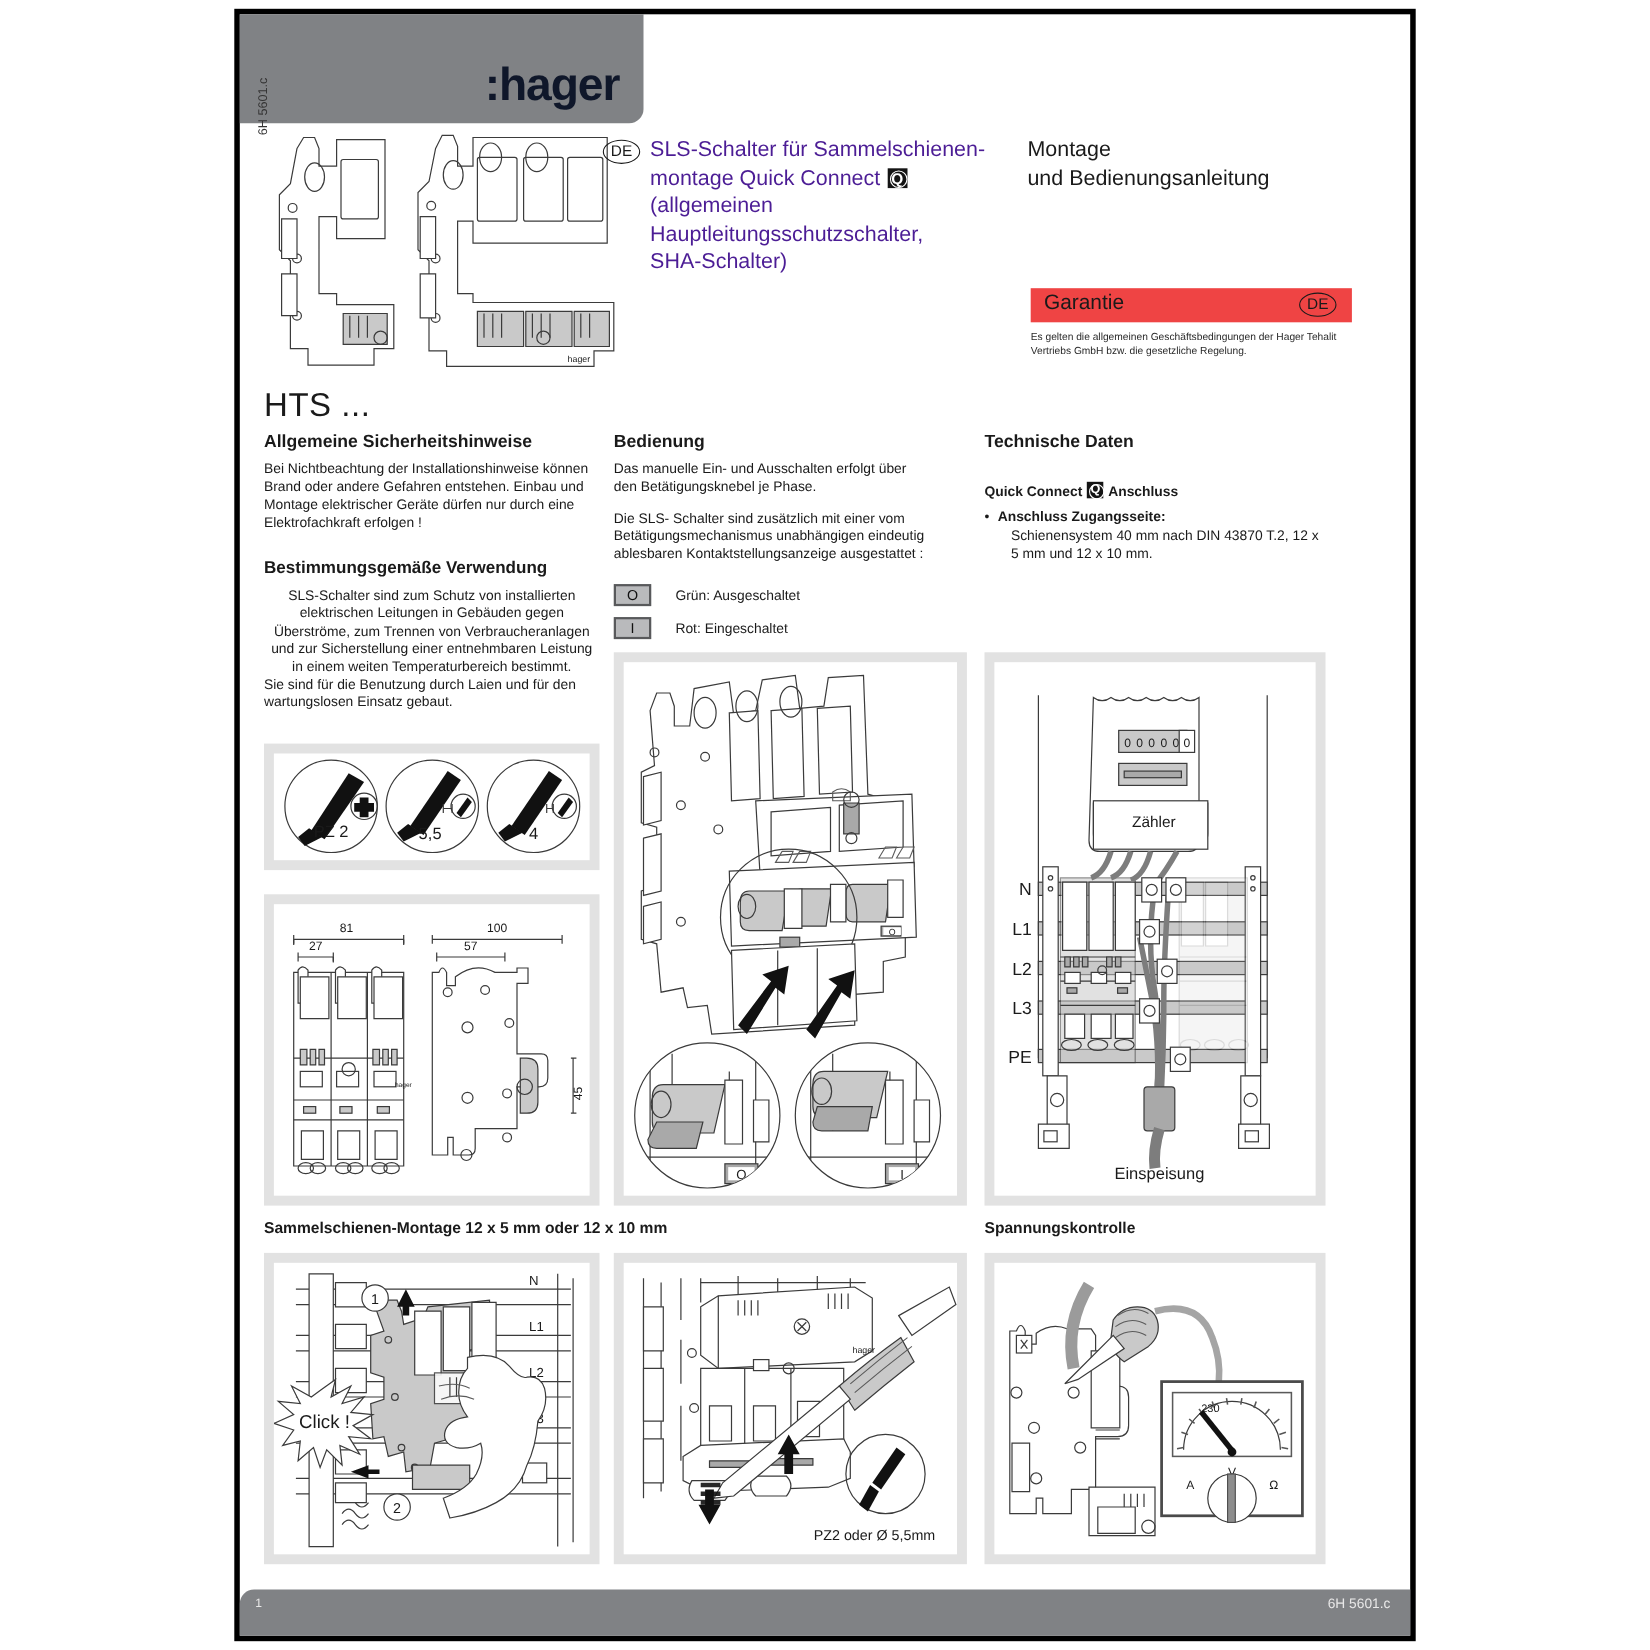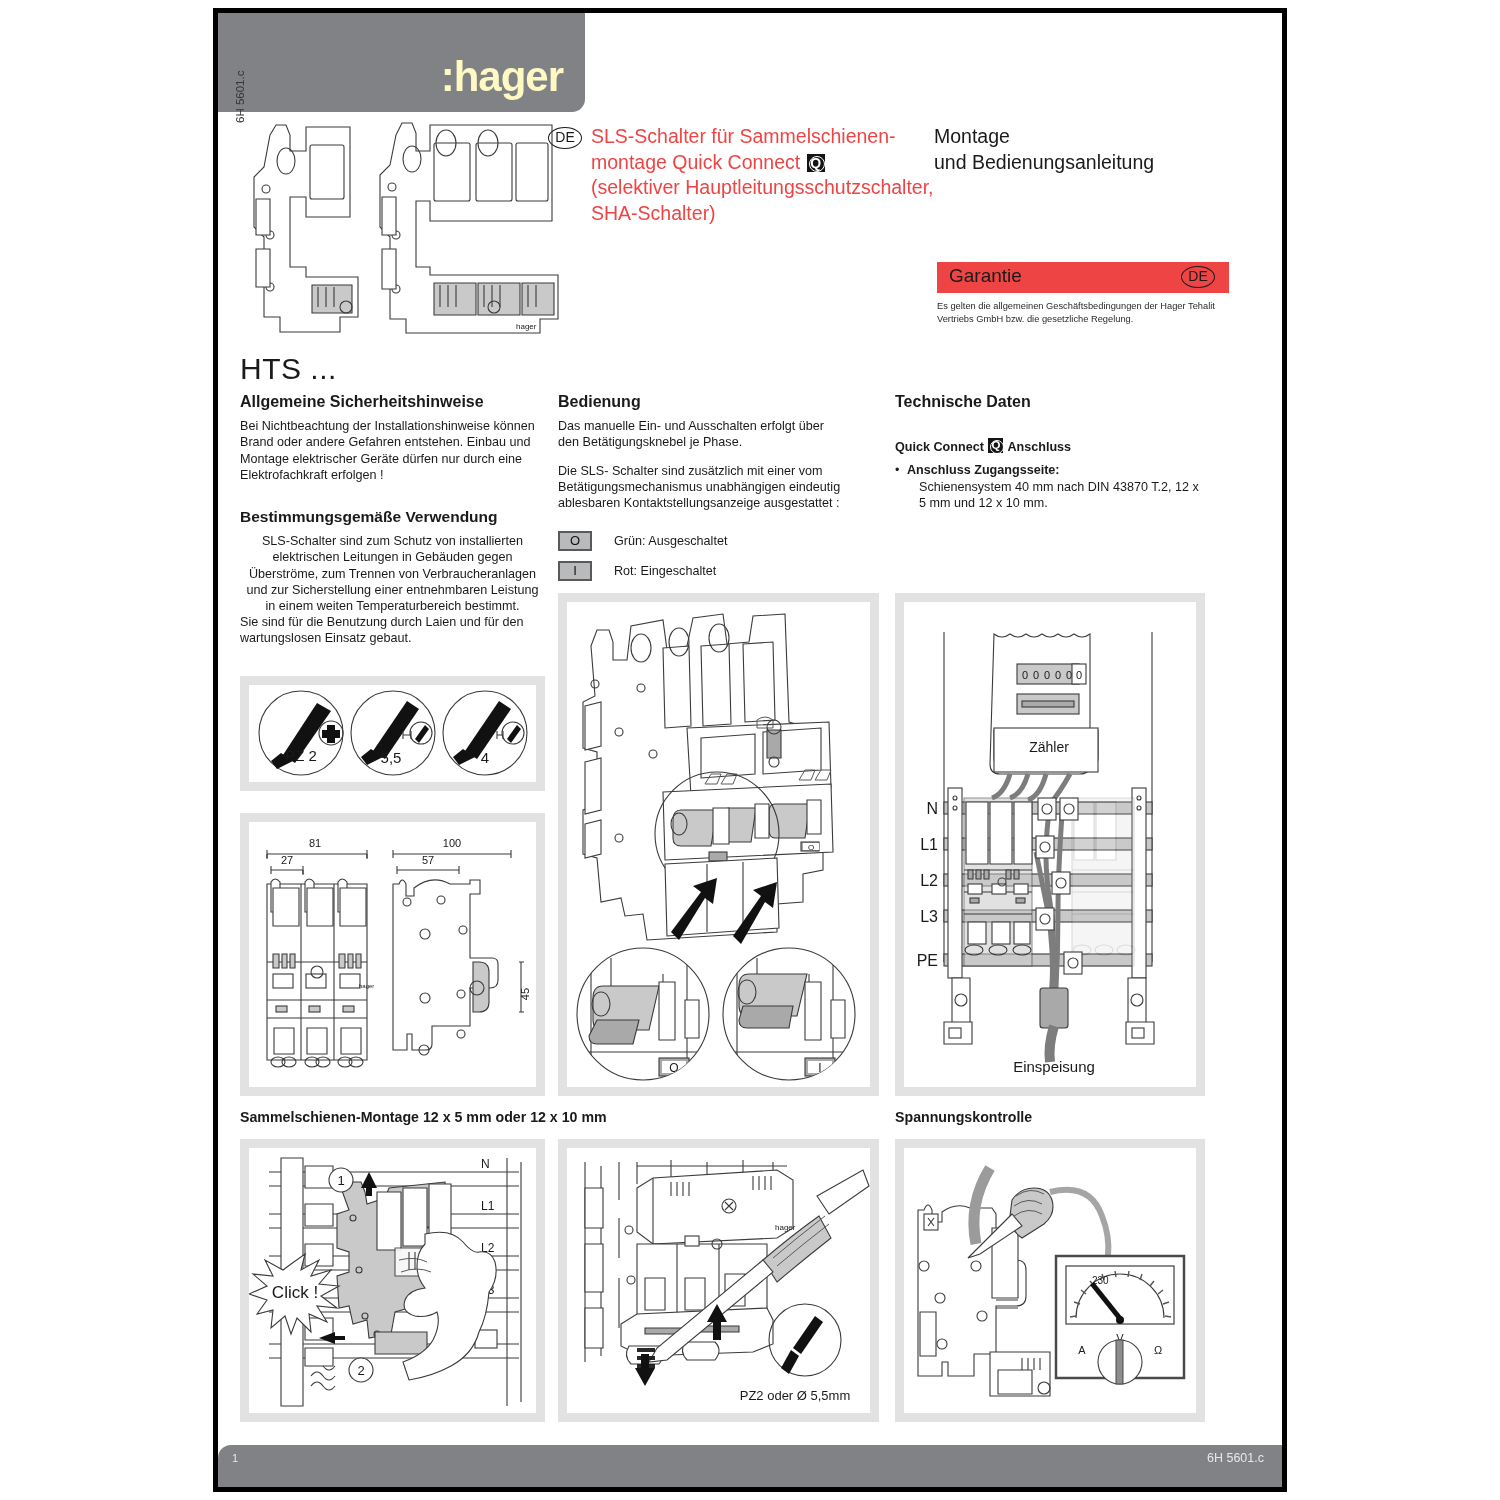--- a/index.html
+++ b/index.html
@@ -22,21 +22,21 @@
 
   
   .hdr-bar {
     position:absolute; left:0; top:0;
     width:367px; height:99px;
     background:#808285;
     border-bottom-right-radius:13px;
   }
   .logo {
     position:absolute; right:22px; bottom:14px;
-    color:#fef9c3; font-size:42px; font-weight:bold;
+    color:#0f172a; font-size:42px; font-weight:bold;
     letter-spacing:-1px; line-height:1;
   }
 
   
   .prod-ill { position:absolute; left:22px; top:104px; width:330px; height:235px; }
   .vert-code {
     position:absolute; left:16px; top:110px;
     transform:rotate(-90deg); transform-origin:left top;
     font-size:11.5px; color:#333; white-space:nowrap;
   }
@@ -46,21 +46,21 @@
     position:absolute;
     width:34px; height:22px; border:1.6px solid #1a1a1a;
     border-radius:50%;
     font-size:14px; text-align:center; line-height:19px;
     background:transparent;
   }
 
   
   .title-main {
     position:absolute; left:373px; top:111px; width:350px;
-    font-size:19.5px; line-height:25.5px; color:#ef4444;
+    font-size:19.5px; line-height:25.5px; color:#4c1d95;
   }
   .qc-icon {
     display:inline-block; width:18px; height:18px;
     background:#141414; position:relative; vertical-align:-3px;
     margin:0 1px;
   }
   .qc-icon::before {
     content:"Q"; position:absolute; left:0; top:0; width:100%; height:100%;
     color:#fff; font-size:14px; font-weight:bold; line-height:18px; text-align:center;
     font-family:"Liberation Sans", sans-serif;
@@ -208,21 +208,21 @@
         <text class="txt" x="150" y="212" font-size="8" fill="#555">hager</text>
       </g>
     </svg>
   </div>
 
   <div class="de-badge" style="left:330px; top:114px;">DE</div>
 
   <div class="title-main">
     <div><span>SLS-Schalter für Sammelschienen-</span></div>
     <div><span>montage Quick Connect </span><span class="qc-icon"></span></div>
-    <div><span>(selektiver Hauptleitungsschutzschalter,</span></div>
+    <div><span>(allgemeinen Hauptleitungsschutzschalter,</span></div>
     <div><span>SHA-Schalter)</span></div>
   </div>
 
   <div class="title-right">
     <div>Montage</div>
     <div>und Bedienungsanleitung</div>
   </div>
 
   <div class="gar-bar">
     <div class="gar-title">Garantie</div>

